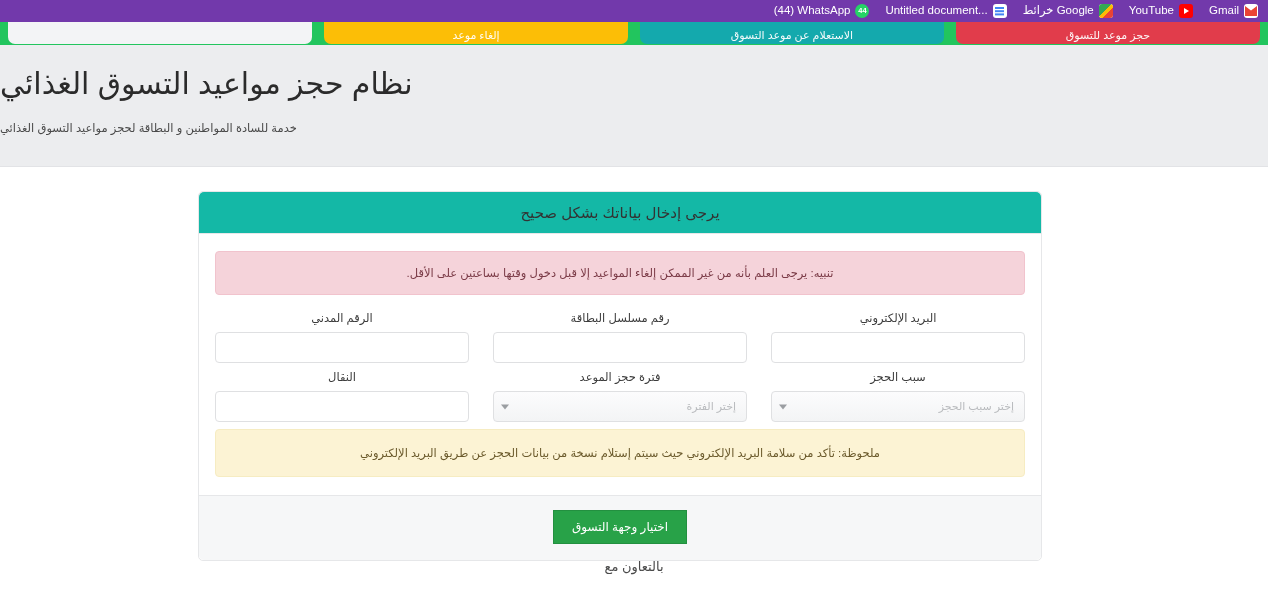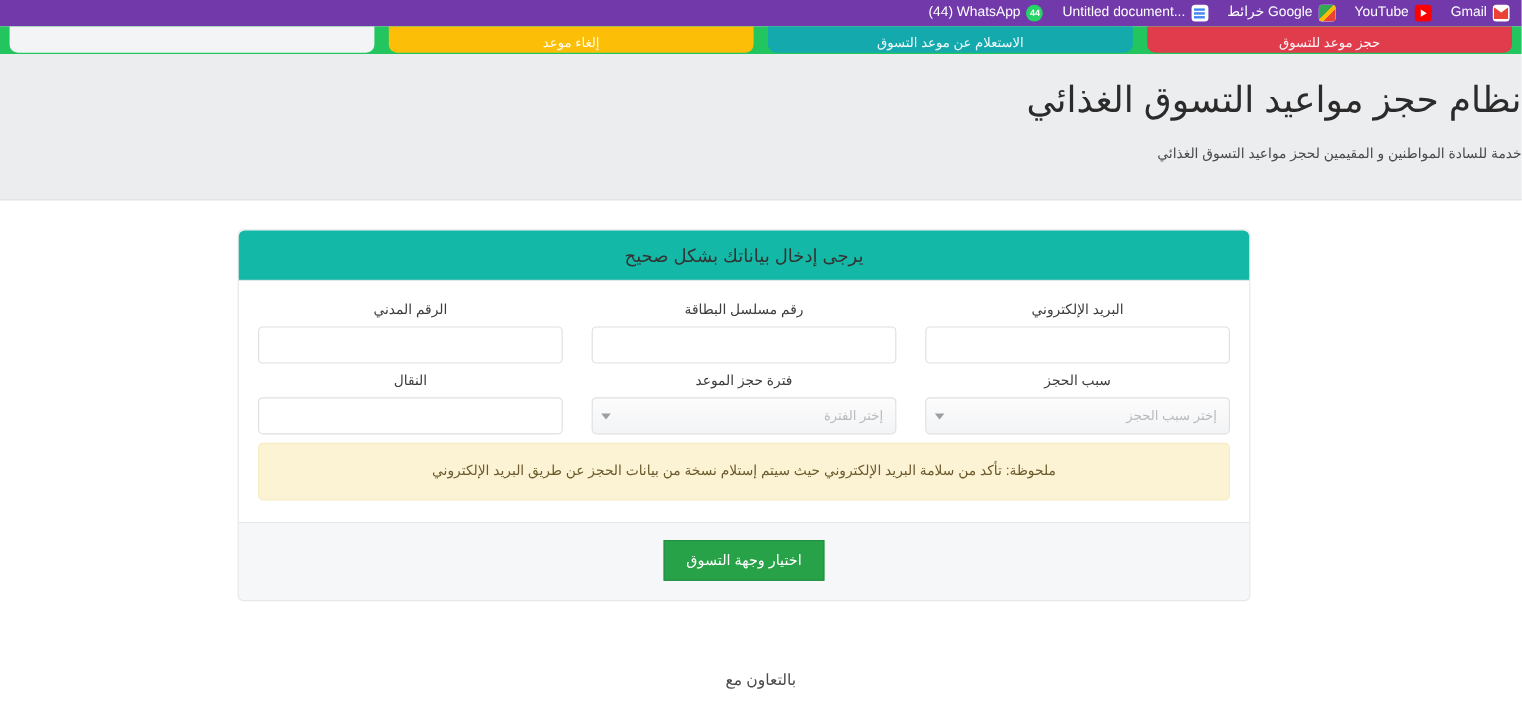--- a/index.html
+++ b/index.html
@@ -99,21 +99,21 @@
   .tab-yellow { background: #fcbe06; }
   .tab-white  { background: #f3f4f6; }
   .tab-white .site-tab-label { color: #6c757d; }
 
   
   #page-header {
     position: absolute; top: 45px; left: 0;
     width: 1268px; height: 122px;
     background: #ecedef;
     border-bottom: 1px solid #e2e3e6;
-    text-align: right;
+    text-align: left;
     direction: rtl;
   }
   #page-title {
     margin: 0;
     padding-top: 19px;
     font-size: 30px;
     font-weight: normal;
     color: #2b2b2b;
     letter-spacing: 0;
     line-height: 1.35;
@@ -309,31 +309,34 @@
       <span class="site-tab-label">الاستعلام عن موعد التسوق</span>
     </div>
     <div class="site-tab tab-red">
       <span class="site-tab-label">حجز موعد للتسوق</span>
     </div>
   </div>
 </div>
 
 <div id="page-header">
   <h1 id="page-title">نظام حجز مواعيد التسوق الغذائي</h1>
-  <p id="page-subtitle">خدمة للسادة المواطنين و المقيمين لحجز مواعيد التسوق الغذائي</p>
+  <p id="page-subtitle">خدمة للسادة المواطنين و البطاقة لحجز مواعيد التسوق الغذائي</p>
 </div>
 
 <div id="main-card">
 
   <div id="card-header">
     <span>يرجى إدخال بياناتك بشكل صحيح</span>
   </div>
 
   <div id="card-body">
 
+    <div class="alert alert-danger">
+      <span>تنبيه: يرجى العلم بأنه من غير الممكن إلغاء المواعيد إلا قبل دخول وقتها بساعتين على الأقل.</span>
+    </div>
 
     <div class="form-row">
 
       <div class="form-group">
         <label class="form-label">البريد الإلكتروني</label>
         <input class="form-control" type="text" value="" style="">
       </div>
 
       <div class="form-group">
         <label class="form-label">رقم مسلسل البطاقة</label>

